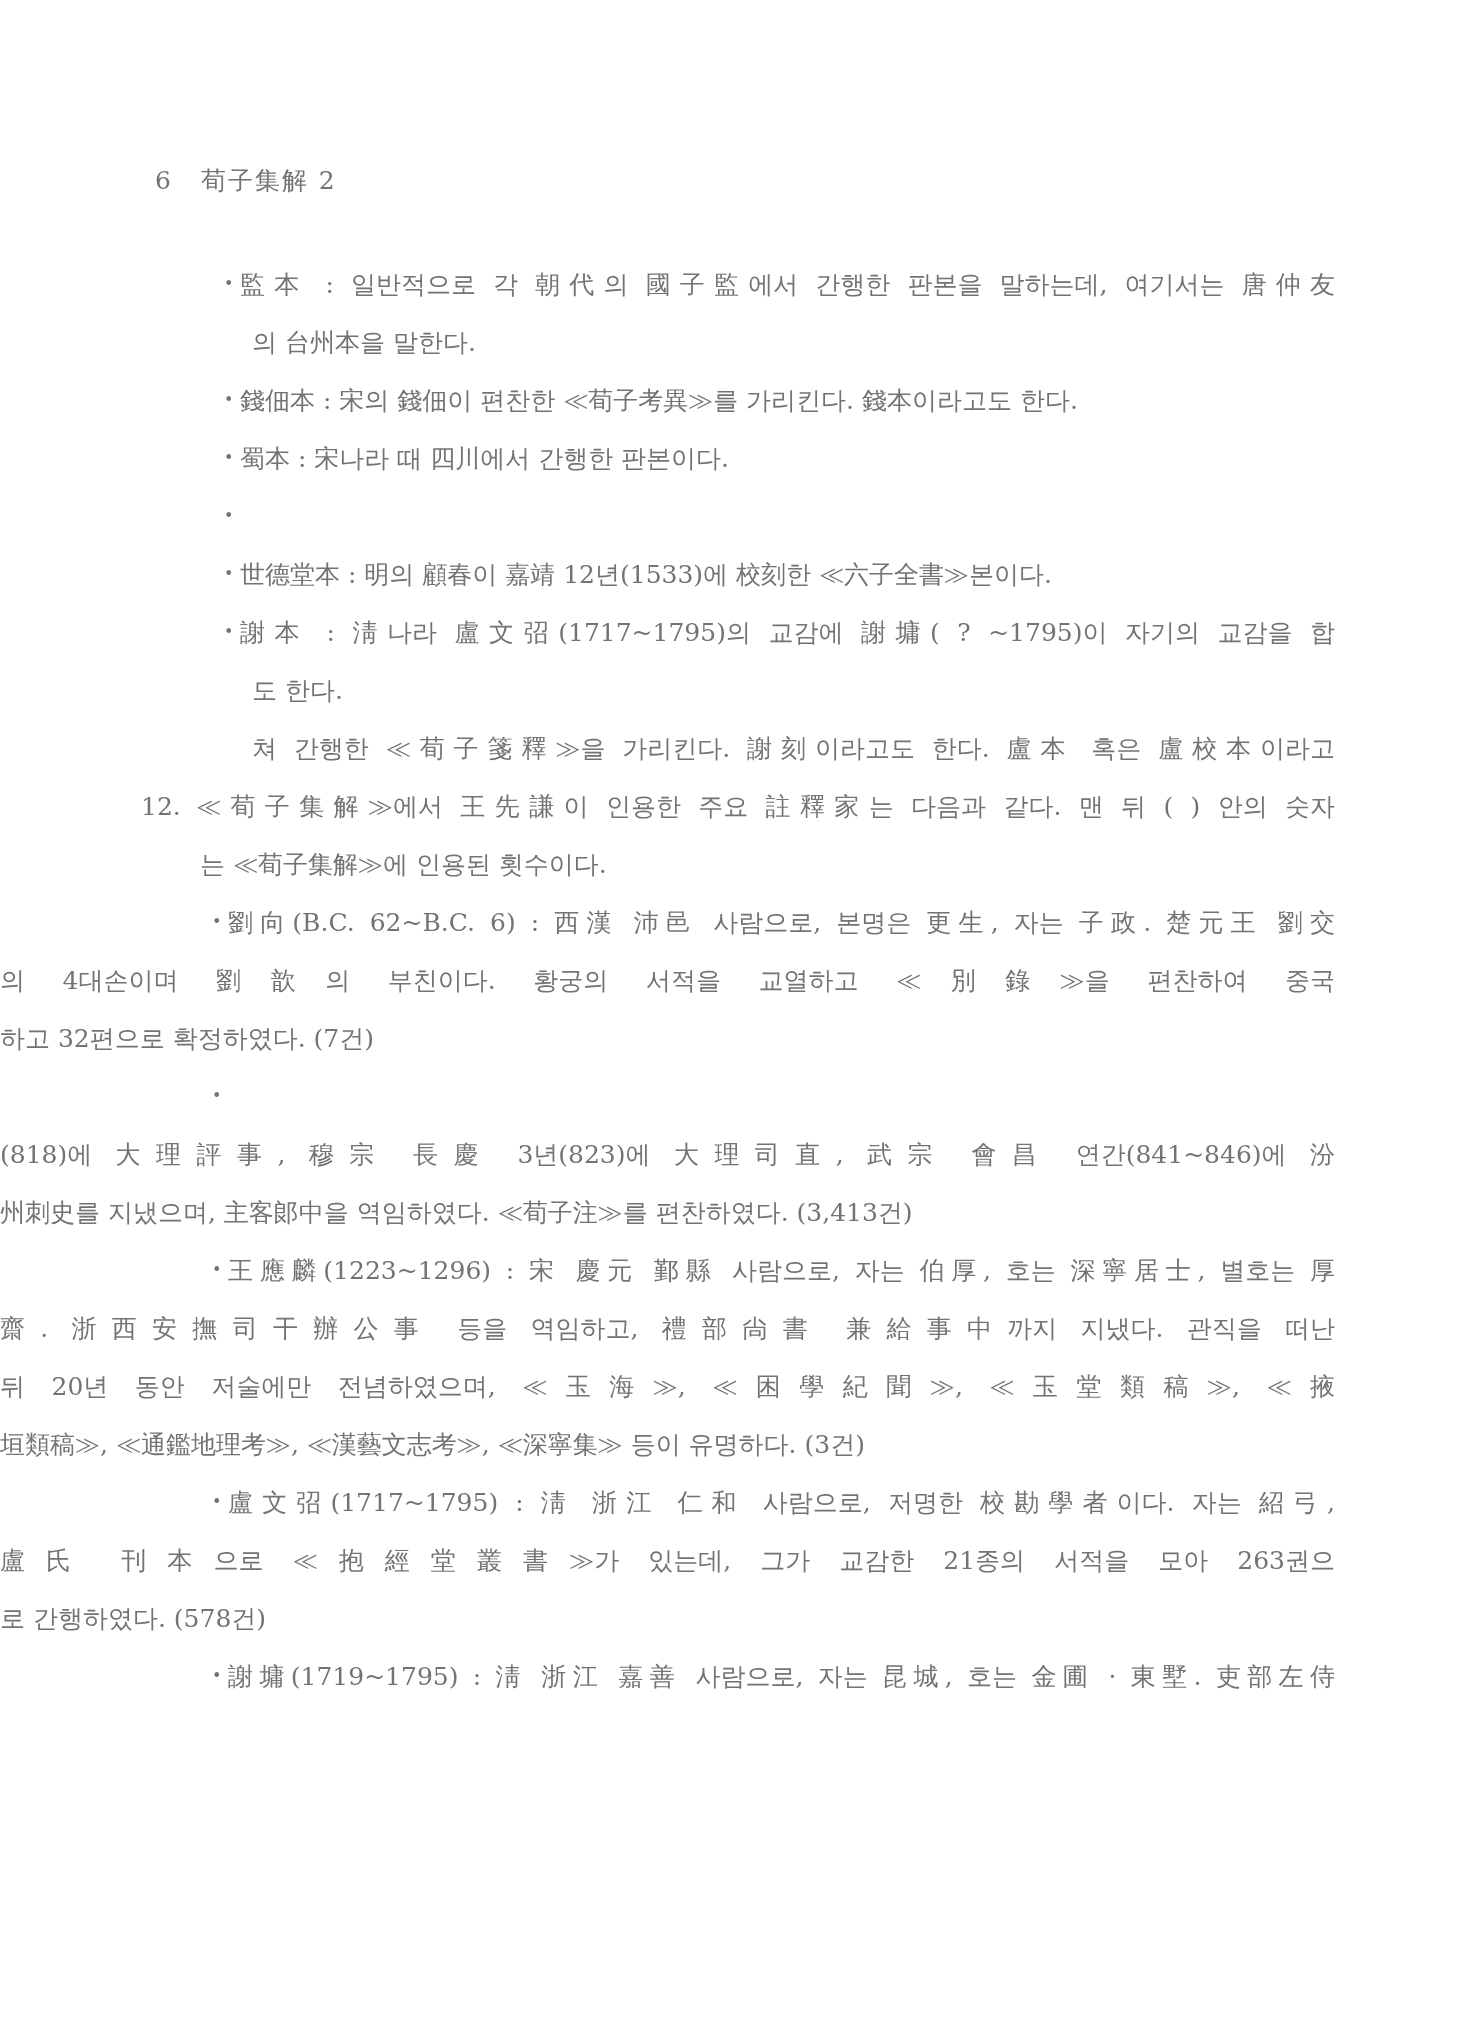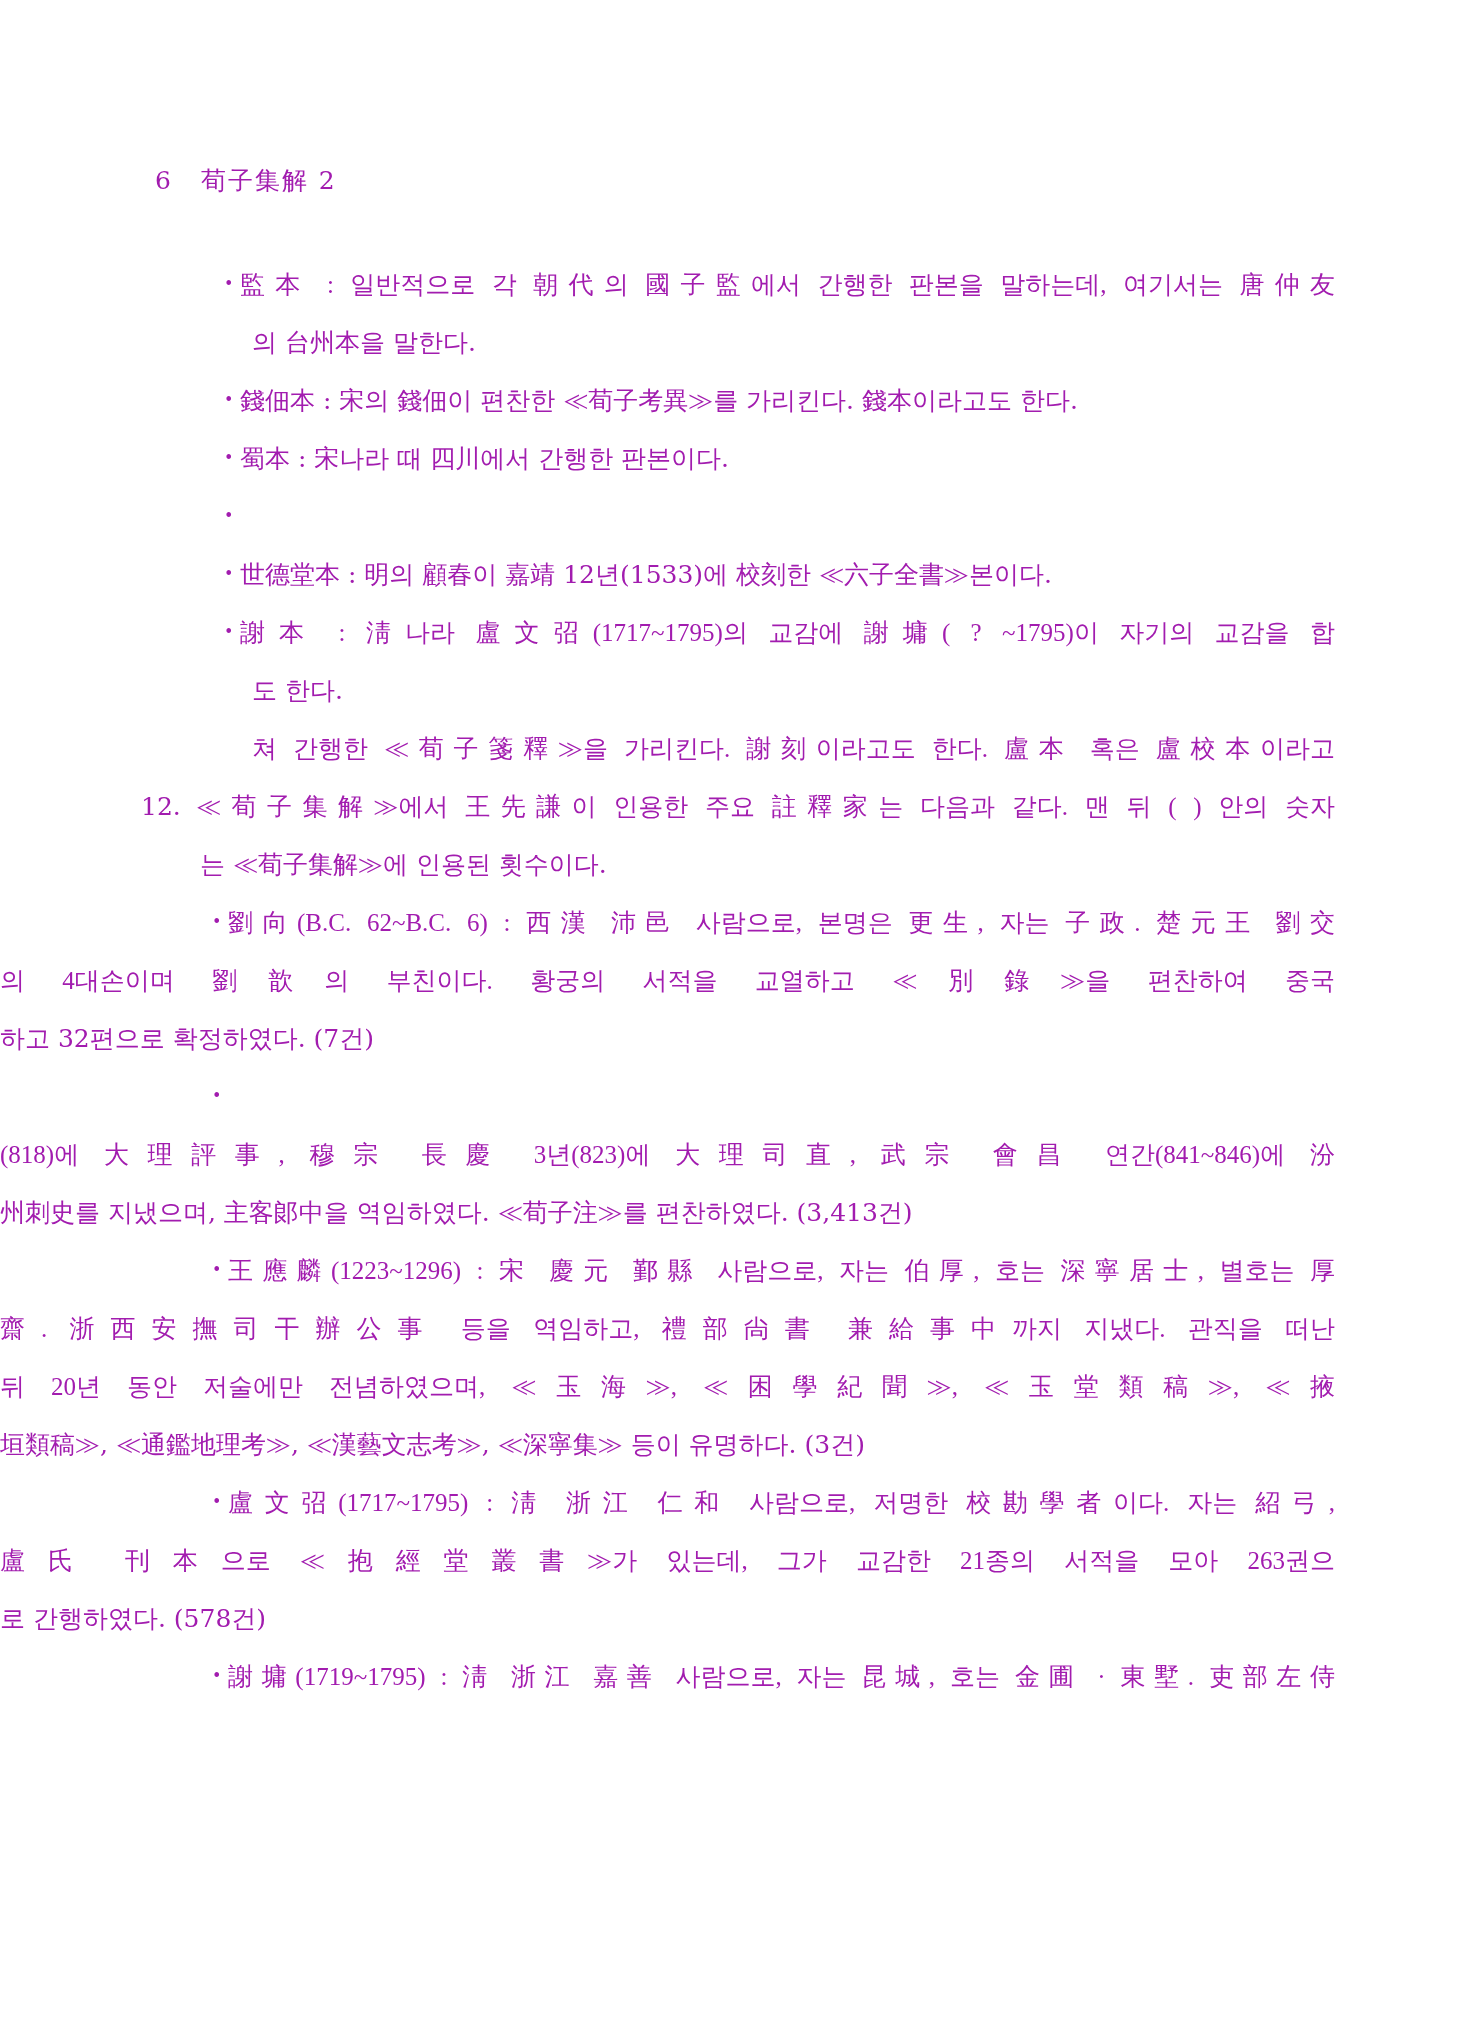--- a/index.html
+++ b/index.html
@@ -1,40 +1,40 @@
 <!DOCTYPE html>
 <html><head>
 <meta charset="utf-8">
 <style>
   html,body{margin:0;padding:0;}
   body{background:#e8e8e8;}
   .page{
     position:relative;
     width:1480px;height:2024px;
     background:#ffffff;
-    color:#a21caf;
+    color:#737373;
     font-family:"DejaVu Serif","Liberation Serif",serif;
     overflow:hidden;
   }
   .header{
     position:absolute;top:166px;left:155px;
     font-size:25px;line-height:30px;
     white-space:nowrap;
   }
   .ptitle{margin-left:30px;letter-spacing:2px;}
   .content{position:absolute;top:256px;left:0;width:1480px;}
   .line{
     position:relative;
     height:58px;line-height:58px;
     font-size:25px;
     padding-right:145px;
     overflow:hidden;
   }
   .t{display:block;text-align:left;}
-  .jt .t{text-align:justify;text-align-last:justify;font-family:Liberation Serif, serif;}
+  .jt .t{text-align:justify;text-align-last:justify;}
   
   .b1{padding-left:240px;}
   .bc{padding-left:252px;}
   .n1{padding-left:196px;}
   .nc{padding-left:200px;}
   .s1{padding-left:228px;}
   .sc{}
   .mk{
     position:absolute;top:0;height:58px;line-height:56px;
     font-size:16px;

